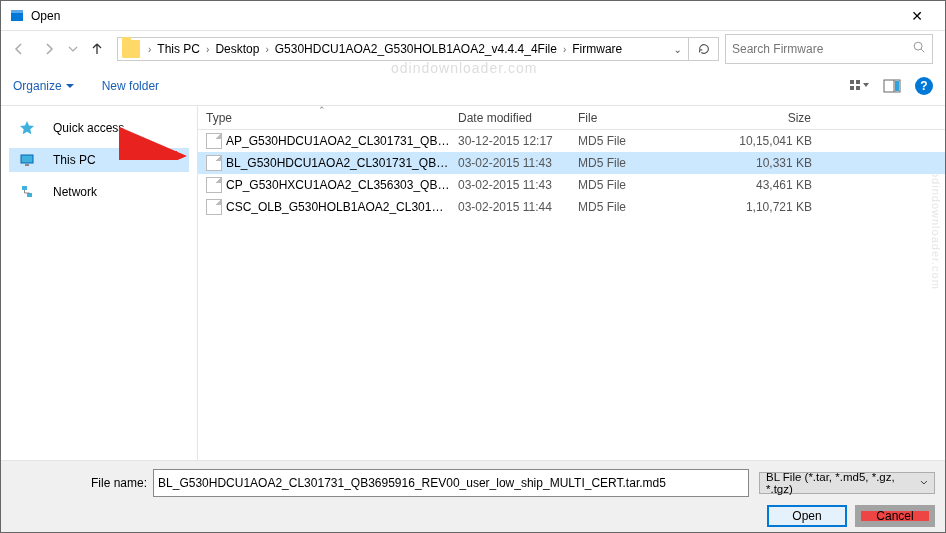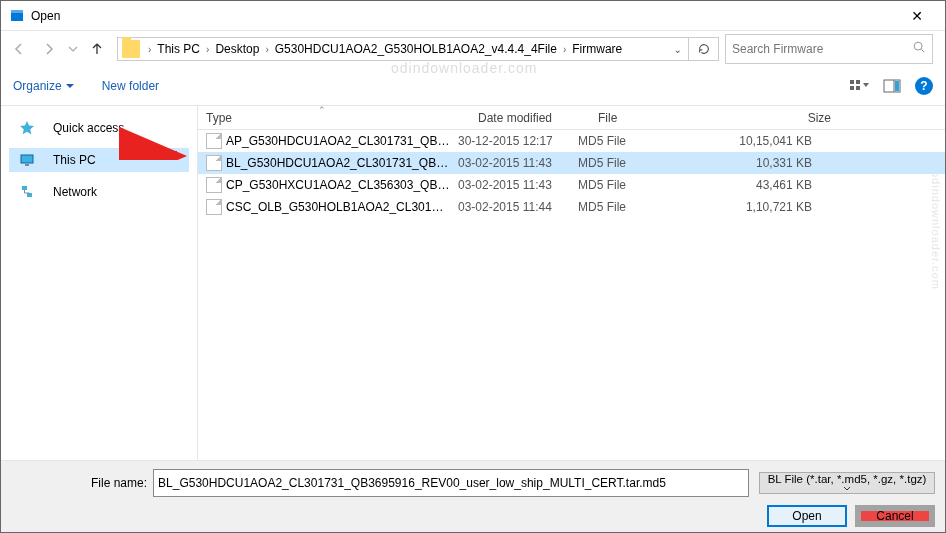--- a/index.html
+++ b/index.html
@@ -30,38 +30,38 @@
   .help-icon { width:18px; height:18px; border-radius:50%; background:#0078d7; color:#fff; display:flex; align-items:center; justify-content:center; font-size:12px; font-weight:bold;}
   .content { display:flex; height: 355px; border-top:1px solid #e5e5e5;}
   .sidebar { width: 196px; padding:10px 8px; font-size:12px; overflow:hidden;}
   .sb-item { display:flex; align-items:center; gap:18px; padding:4px 10px; margin-bottom:8px; cursor:default;}
   .sb-item.selected { background:#cce8ff; }
   .sb-icon { width:16px; height:16px; display:flex; align-items:center; justify-content:center;}
   .filelist { flex:1; border-left:1px solid #e5e5e5; font-size:12px; position:relative; overflow:hidden;}
   .headers { display:flex; border-bottom:1px solid #e5e5e5; height:24px; align-items:center; color:#444; position:relative;}
   .col { padding:0 8px; overflow:hidden; text-overflow:ellipsis; white-space:nowrap;}
   .col-name { width:252px; }
-  .col-date { width:120px;margin-left:20px; }
+  .col-date { width:120px; }
   .col-type { width:150px; }
   .col-size { width:100px; text-align:right;}
   .sort-ind { position:absolute; left:120px; top:-1px; font-size:9px; color:#888;}
   .headers .col { border-right:1px solid transparent;}
   .row { display:flex; height:22px; align-items:center; cursor:default;}
   .row.selected { background:#cce8ff;}
   .file-icon { width:16px; height:16px; margin:0 4px 0 8px; border:1px solid #bbb; background:#fff; position:relative;}
   .file-icon::after { content:''; position:absolute; top:0; right:0; width:5px; height:5px; background:linear-gradient(135deg, #fff 49%, #bbb 50%);}
   .row .name { width:224px; overflow:hidden; text-overflow:ellipsis; white-space:nowrap;}
   .row .date { width:120px; color:#555; padding-left:8px;}
   .row .type { width:150px; color:#555; padding-left:8px;}
   .row .size { width:100px; text-align:right; color:#555; padding-right:8px;}
   .bottom { height:72px; border-top:1px solid #e5e5e5; background:#f0f0f0; padding:8px 10px; display:flex; flex-direction:column; gap:8px; }
   .fn-row { display:flex; align-items:center; gap:6px;}
   .fn-label { font-size:12px; margin-left:80px;}
   .fn-input { flex:1; height:22px; border:1px solid #888; font-size:12px; padding:13px 4px; background:#fff;}
-  .filter { width:176px; height:22px; border:1px solid #adadad; background:#e1e1e1; font-size:11.5px; display:flex; align-items:center; padding:0 6px; justify-content:space-between; margin-left:4px;flex-direction:column;}
+  .filter { width:176px; height:22px; border:1px solid #adadad; background:#e1e1e1; font-size:11.5px; display:flex; align-items:center; padding:0 6px; justify-content:space-between; margin-left:4px;}
   .btn-row { display:flex; justify-content:flex-end; gap:8px;}
   .btn { width:80px; height:22px; border:6px solid #a3a3a3; background:#ef4444; font-size:12px; display:flex; align-items:center; justify-content:center; cursor:default;}
   .btn.primary { border:2px solid #0078d7; background:#e5f1fb;}
   .red-arrow { position:absolute; left:118px; top:119px; z-index:5;}
   .watermark { position:absolute; left:390px; top:59px; font-size:14px; color:#ddd; letter-spacing:1px; pointer-events:none;}
   .side-wm { position:absolute; right:3px; top:170px; writing-mode:vertical-rl; font-size:11px; color:#e5e5e5; letter-spacing:1px; pointer-events:none;}
 </style>
 </head>
 <body>
 

